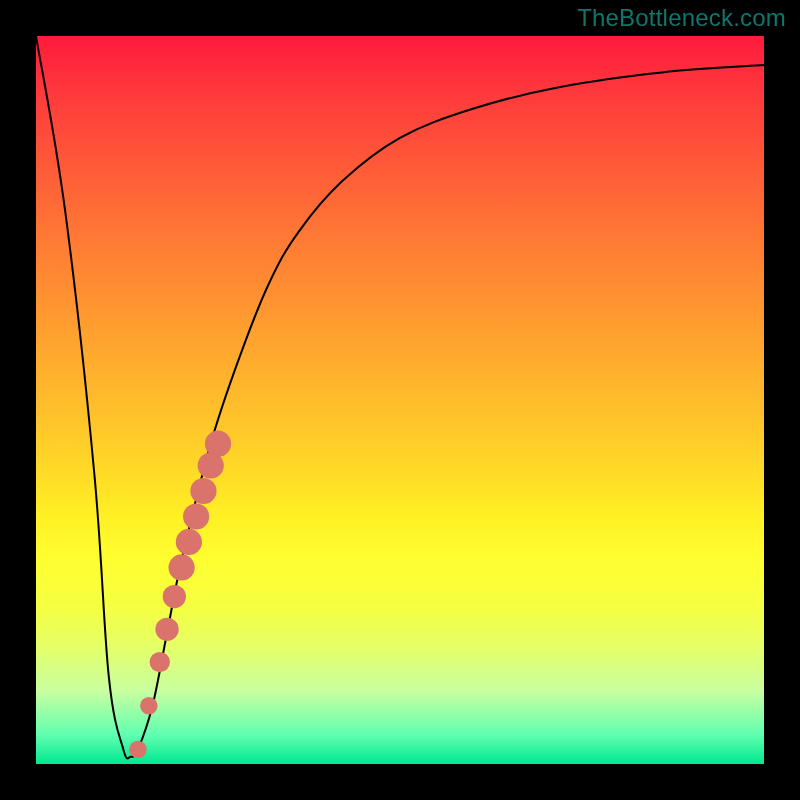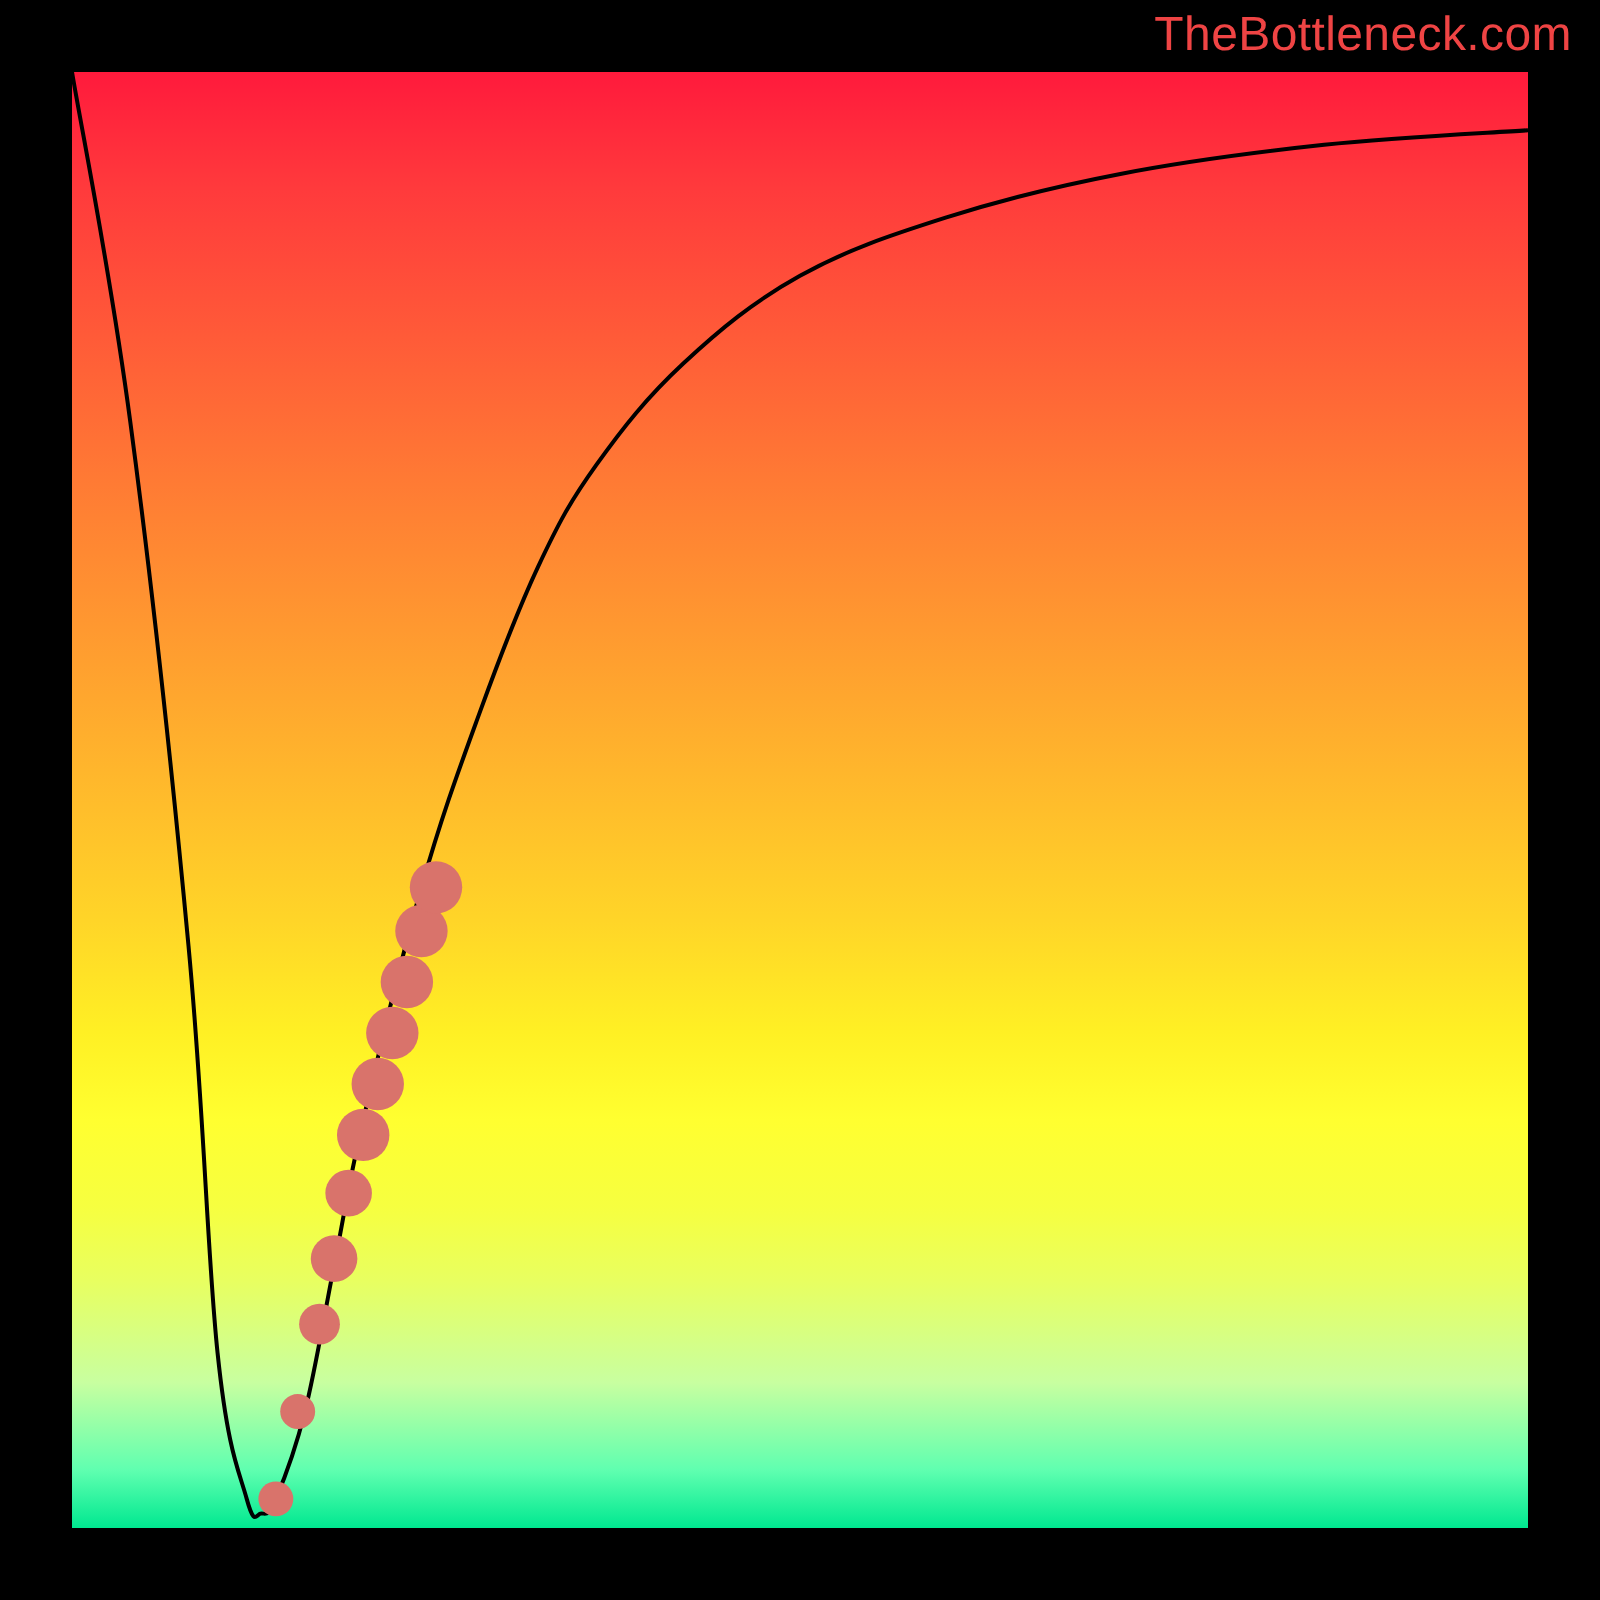--- a/index.html
+++ b/index.html
@@ -14,21 +14,21 @@
   .frame {
     position: relative;
     width: 800px;
     height: 800px;
     background: #000;
   }
   .attribution {
     position: absolute;
     top: 4px;
     right: 14px;
-    color: #ef4444;
+    color: #0f766e;
     font-size: 24px;
     font-weight: 400;
     letter-spacing: 0.2px;
     z-index: 5;
   }
   
   .plot {
     position: absolute;
     left: 36px;
     top: 36px;

